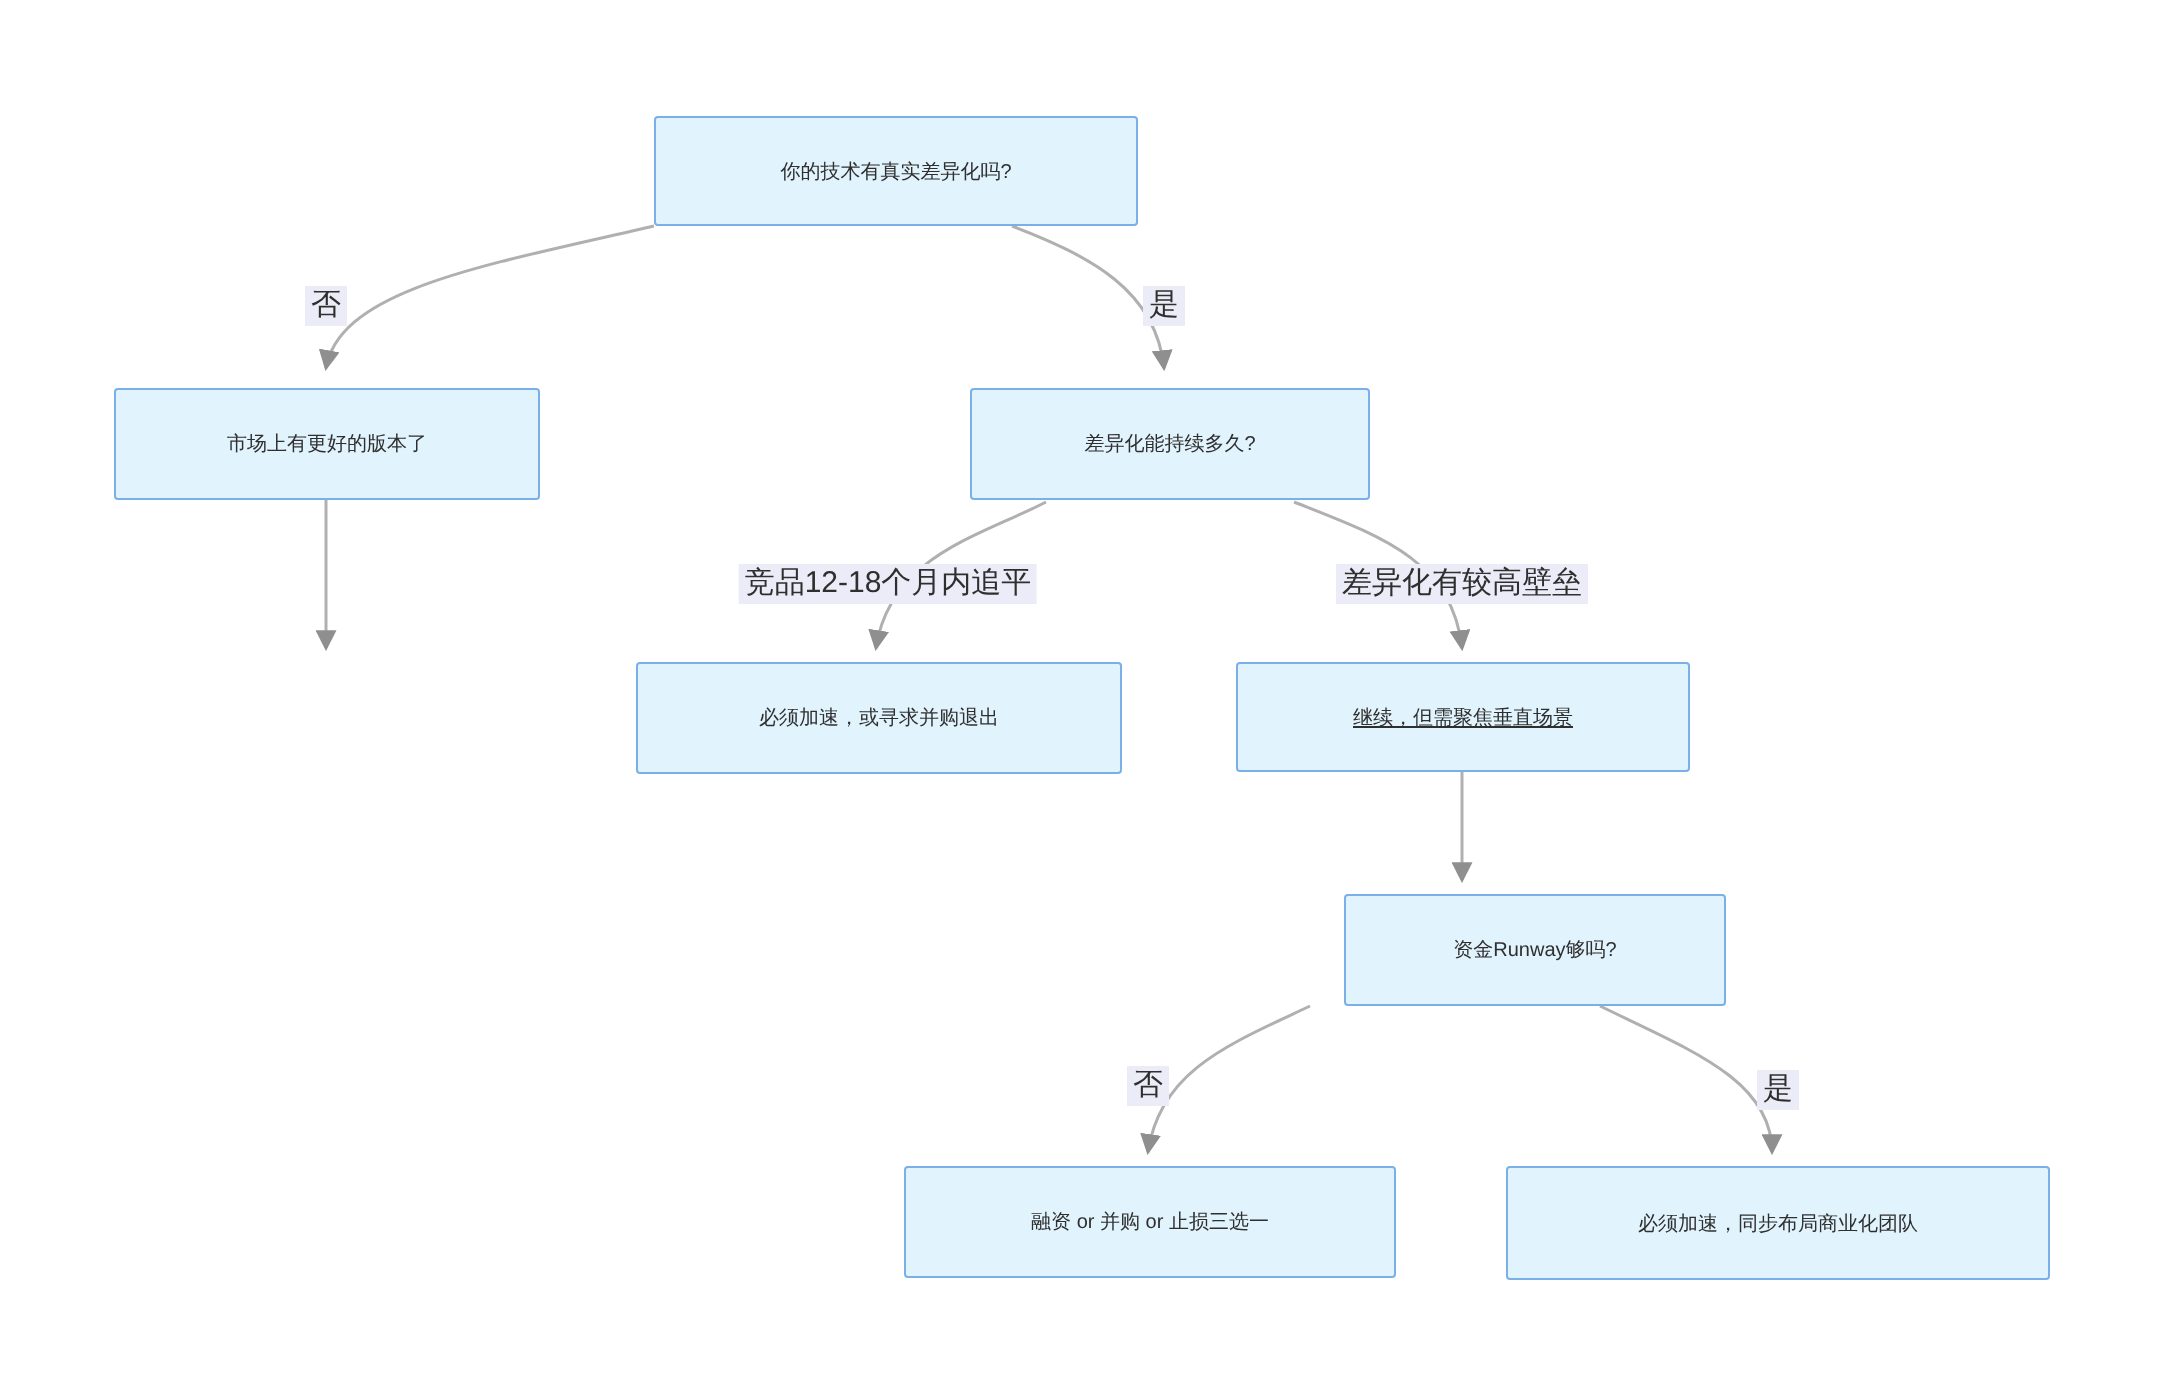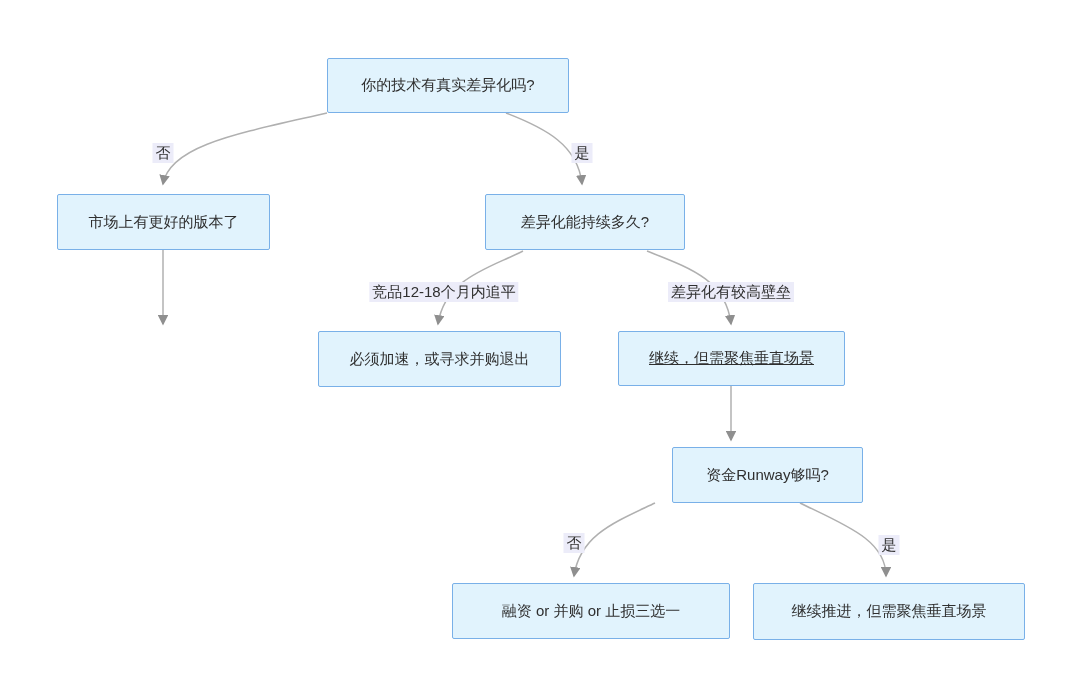--- a/index.html
+++ b/index.html
@@ -28,21 +28,21 @@
     stroke:var(--edge-line);
     stroke-width:1.5;
   }
   .node{
     position:absolute;
     box-sizing:border-box;
     background:var(--node-fill);
     border:1.5px solid var(--node-border);
     border-radius:2px;
     color:var(--node-text);
-    font-size:15px;
+    font-size:10px;
     display:flex;
     align-items:center;
     justify-content:center;
     text-align:center;
     z-index:3;
     white-space:nowrap;
   }
   .edge-label{
     position:absolute;
     transform:translate(-50%,-50%);
@@ -82,23 +82,23 @@
 
 
   <div class="node" style="left:485px; top:194px; width:200px; height:56px;">差异化能持续多久?</div>
 
   <div class="node" style="left:318px; top:331px; width:243px; height:56px;">必须加速，或寻求并购退出</div>
 
   <div class="node" style="left:618px; top:331px; width:227px; height:55px;text-decoration:underline;">继续，但需聚焦垂直场景</div>
 
   <div class="node" style="left:636px; top:447px; width:191px; height:56px;margin-left:36px;">资金Runway够吗?</div>
 
-  <div class="node" style="left:452px; top:583px; width:278px; height:56px;">融资 or 并购 or 止损三选一</div>
+  <div class="node" style="left:452px; top:583px; width:246px; height:56px;">融资 or 并购 or 止损三选一</div>
 
-  <div class="node" style="left:753px; top:583px; width:272px; height:57px;">继续推进，但需聚焦垂直场景</div>
+  <div class="node" style="left:753px; top:583px; width:272px; height:57px;">必须加速，同步布局商业化团队</div>
 
   <div class="edge-label" style="left:163px; top:153px;">否</div>
 
   <div class="edge-label" style="left:582px; top:153px;">是</div>
 
   <div class="edge-label" style="left:444px; top:292px;">竞品12-18个月内追平</div>
 
   <div class="edge-label" style="left:731px; top:292px;">差异化有较高壁垒</div>
 
   <div class="edge-label" style="left:574px; top:543px;">否</div>

